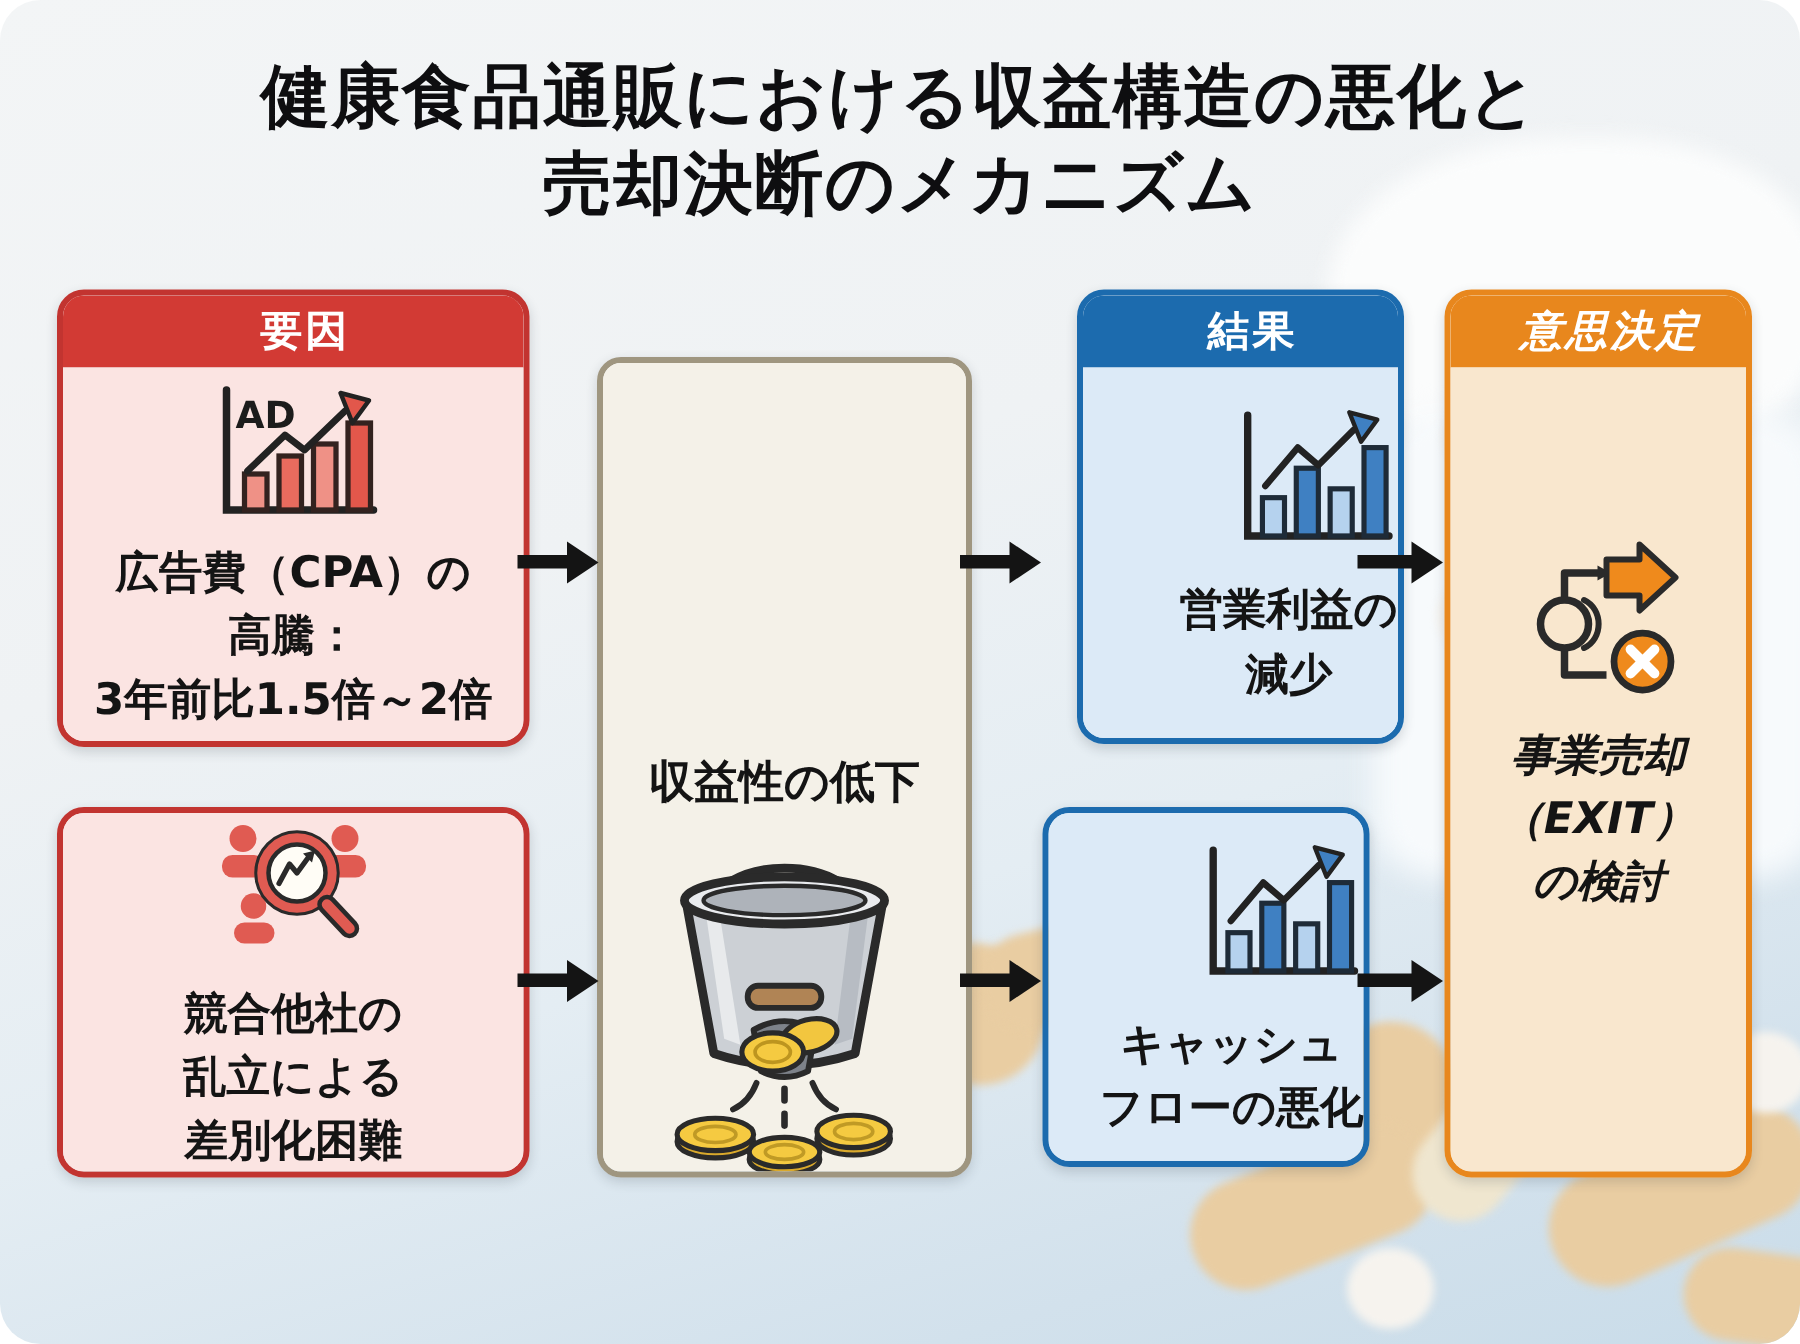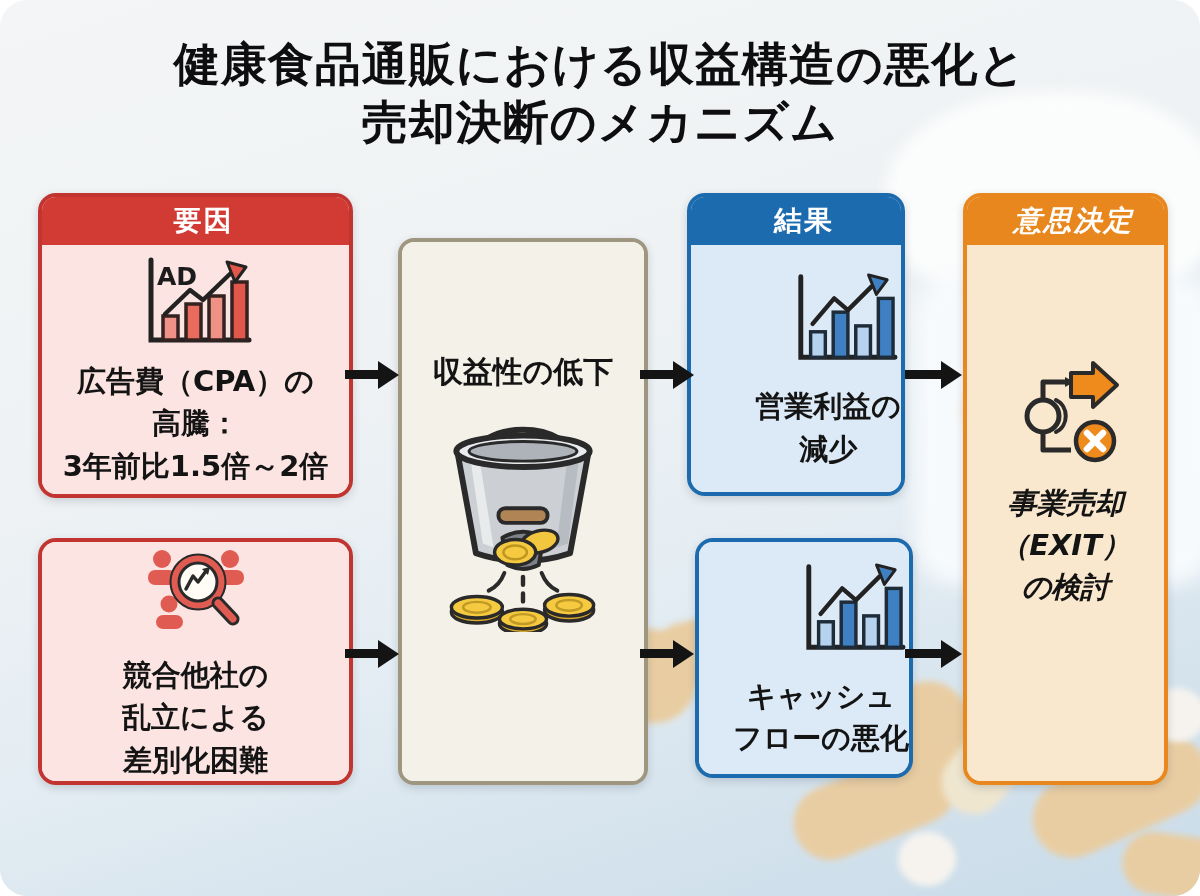--- a/index.html
+++ b/index.html
@@ -41,27 +41,27 @@
   .p-factor{border-color:#c23430;}
   .p-factor .hdr{background:#d23a34;}
   .p-factor .bd{background:#fbe4e2;}
   .p-result{border-color:#1c6bae;}
   .p-result .hdr{background:#1c6bae;}
   .p-result .bd{background:#dceaf7;align-items:flex-end;}
   .p-decision{border-color:#e8871d;font-style:italic;}
   .p-decision .hdr{background:#e8871d;}
   .p-decision .bd{background:#f9e7ce;padding-bottom:58px;align-items:center;}
   .p-mid{border-color:#9f9680;border-radius:16px;}
-  .p-mid .bd{background:#f4f1e8;justify-content:flex-start;padding-top:108px;gap:10px;}
+  .p-mid .bd{background:#f4f1e8;justify-content:flex-end;padding-top:108px;gap:10px;}
   .p-mid .txt{font-size:30px;}
 
   .box-f1{left:38px;top:193px;width:307px;height:297px;}
   .box-f2{left:38px;top:538px;width:307px;height:239px;}
   .box-mid{left:398px;top:238px;width:242px;height:539px;}
-  .box-r1{left:687px;top:193px;width:210px;height:295px;}
+  .box-r1{left:718px;top:193px;width:210px;height:295px;}
   .box-r2{left:695px;top:538px;width:210px;height:232px;}
   .box-d{left:963px;top:193px;width:197px;height:584px;}
 
   
   .arrow{position:absolute;z-index:2;height:9px;background:#141414;}
   .arrow::after{content:"";position:absolute;right:-20px;top:50%;transform:translateY(-50%);
     width:0;height:0;border-left:21px solid #141414;border-top:14px solid transparent;border-bottom:14px solid transparent;}
   .a1{left:345px;top:370px;width:34px;}
   .a2{left:640px;top:370px;width:34px;}
   .a3{left:905px;top:370px;width:37px;}

